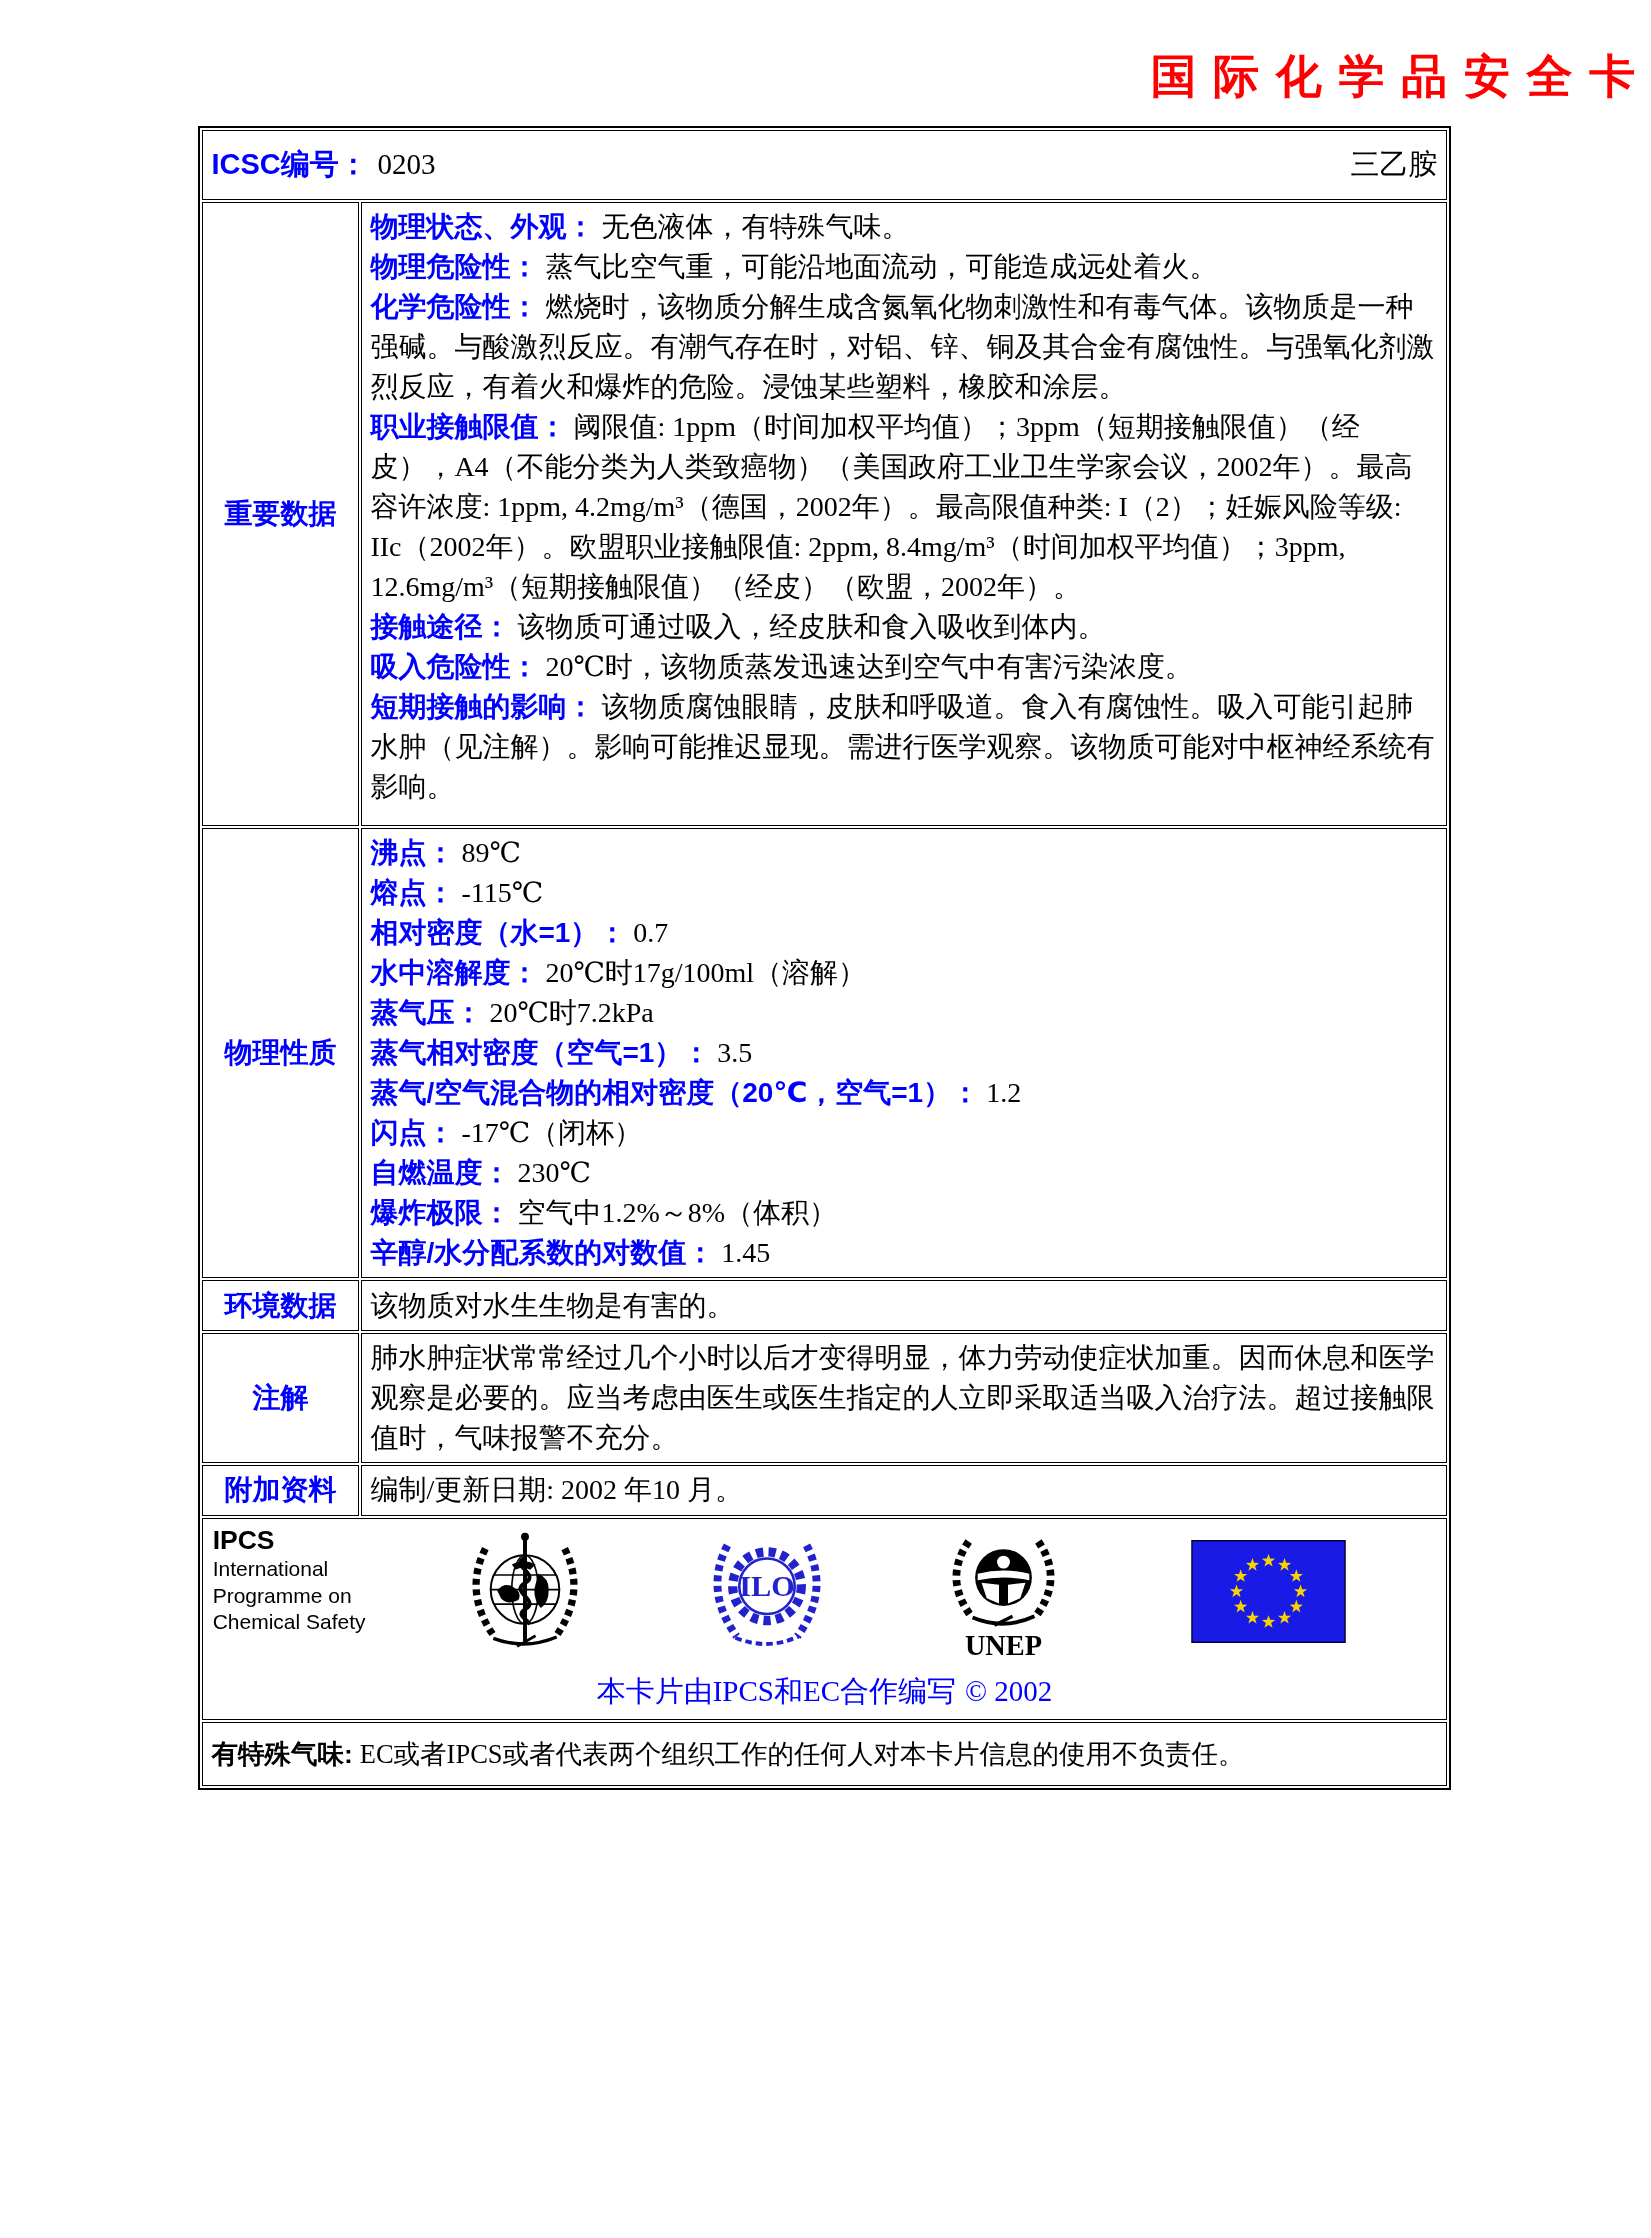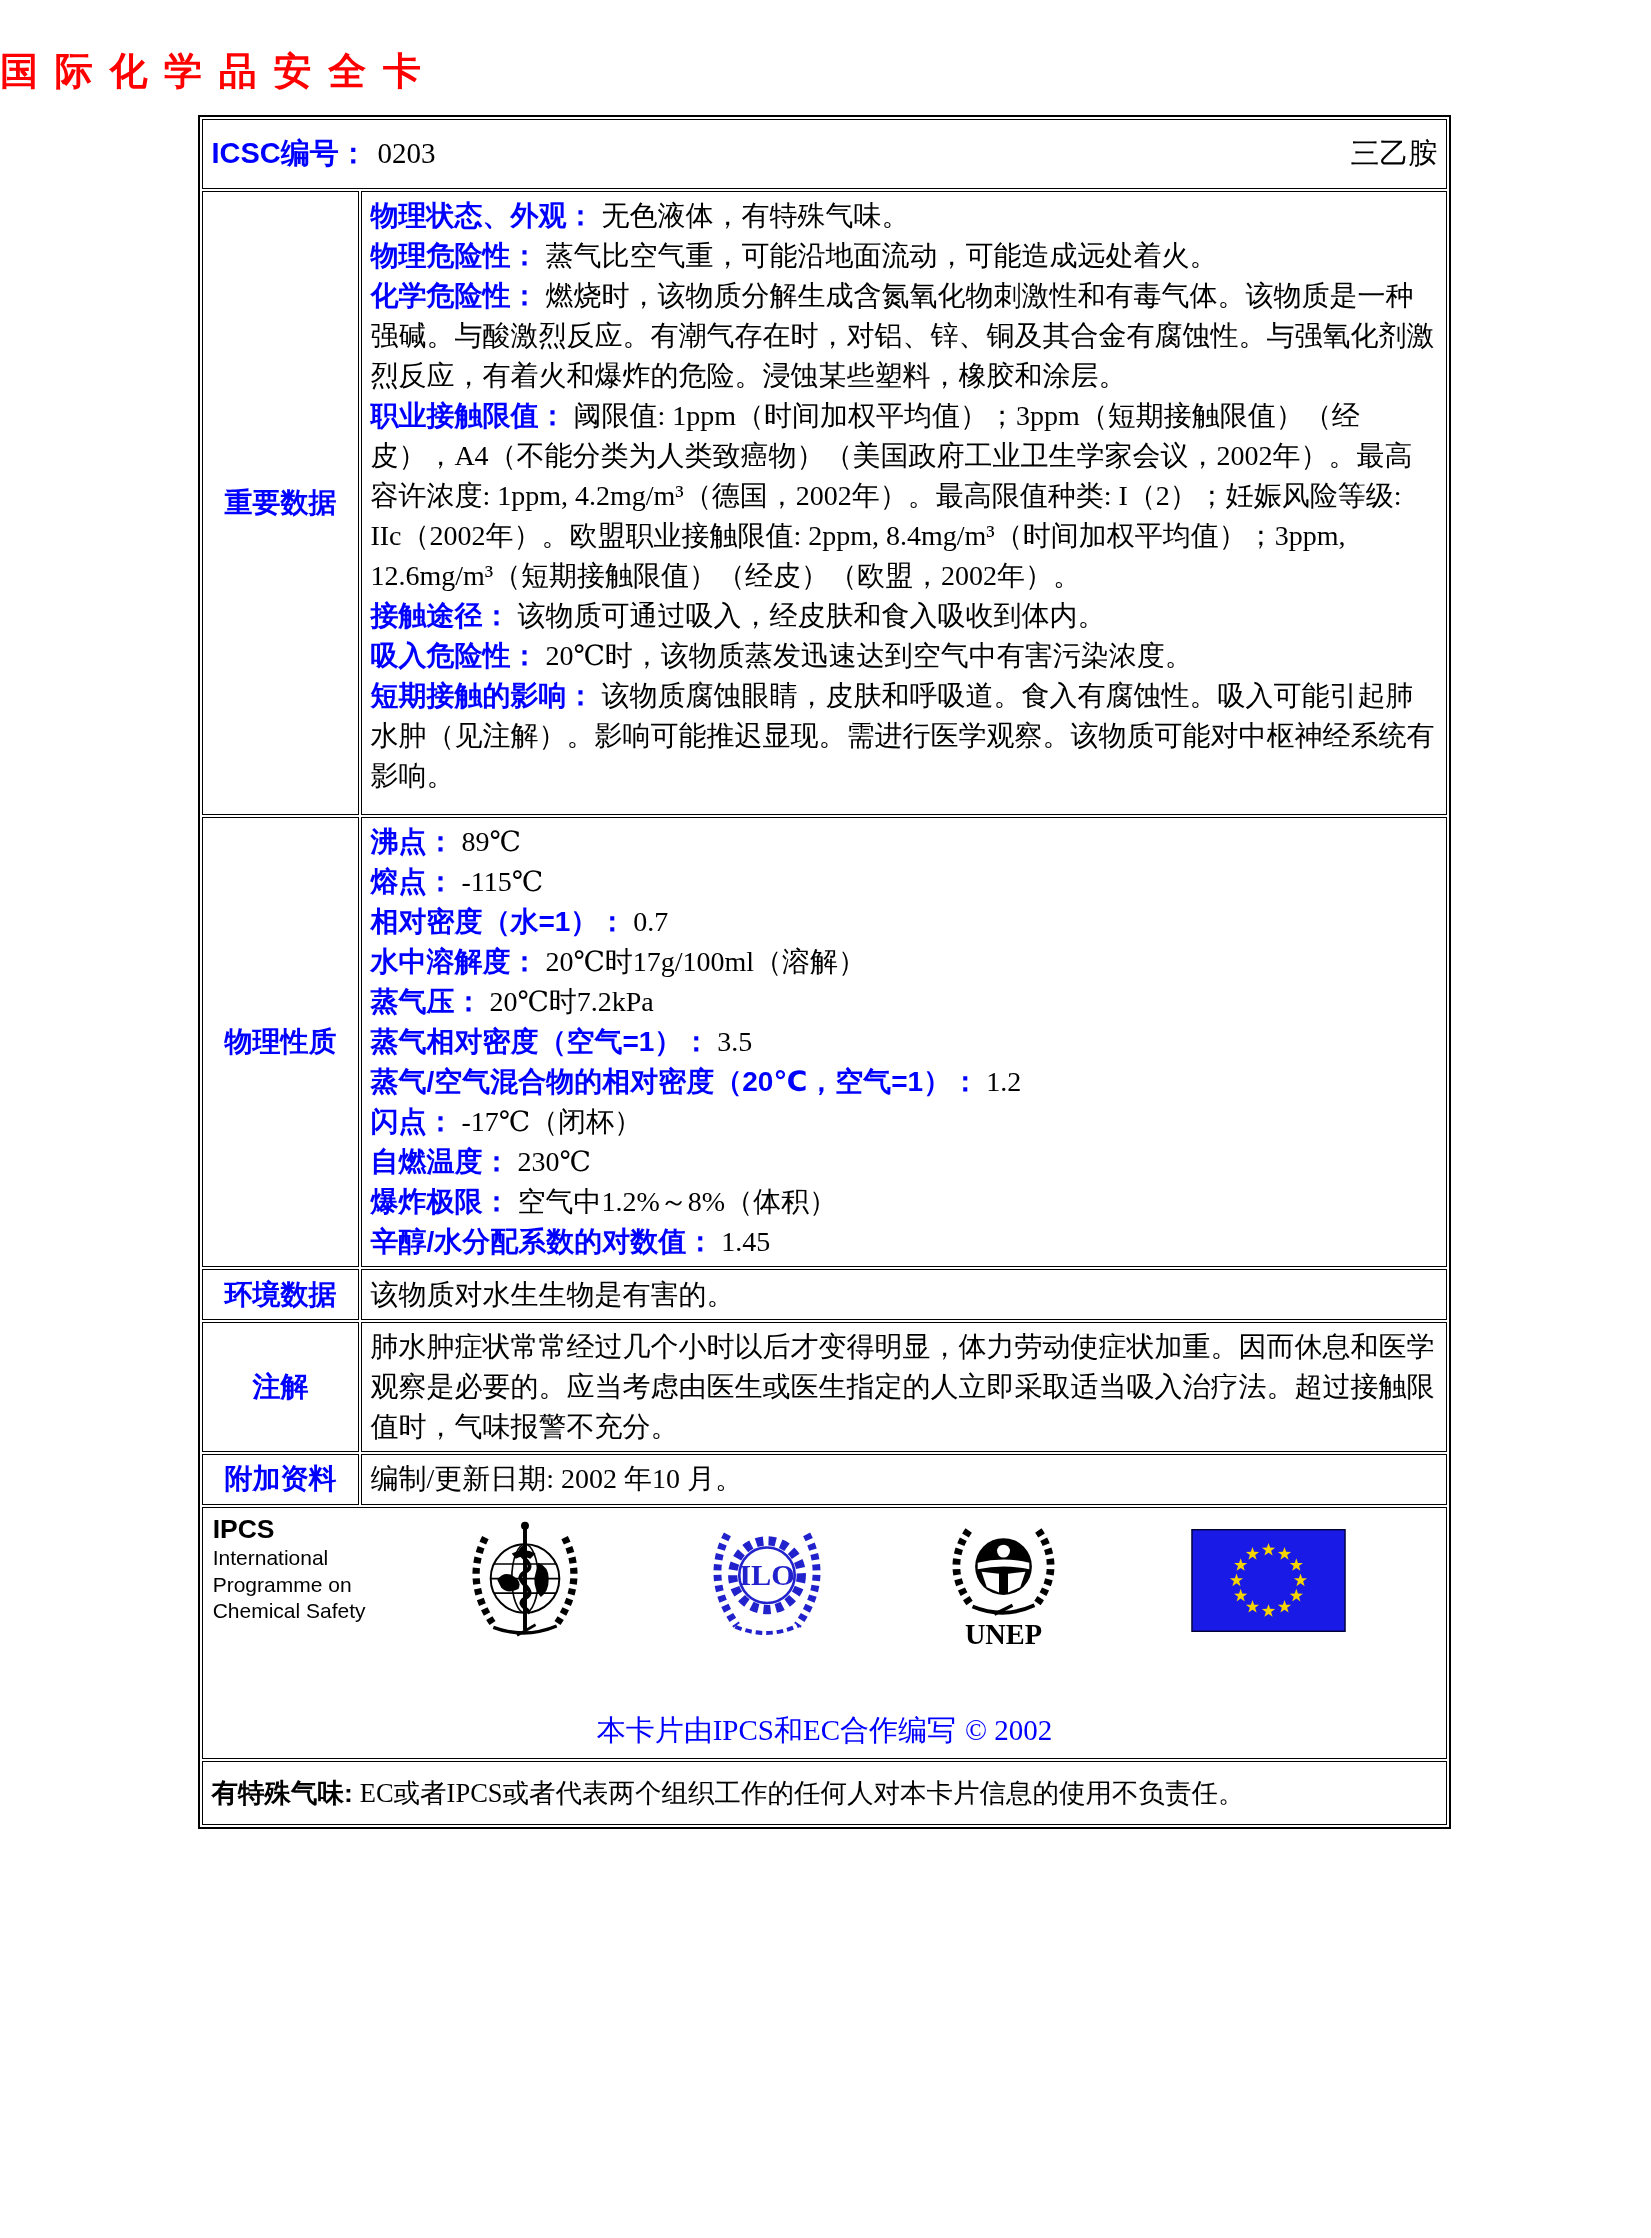--- a/index.html
+++ b/index.html
@@ -6,23 +6,23 @@
   html,body { margin:0; padding:0; }
   body {
     width: 1652px; height: 2239px;
     background: #ffffff;
     font-family: "Liberation Serif", "DejaVu Serif", serif;
     color: #000000;
     position: relative;
   }
   .page-title {
     margin-top: 46px;
-    text-align: left;
+    text-align: right;
     color: #ff0000;
-    font-size: 38px;
+    font-size: 46px;
     font-weight: bold;
     letter-spacing: 16.7px;
     font-family: "Liberation Serif", "DejaVu Serif", serif;
   }
   table.card {
     width: 1253px;
     margin: 18px 0 0 198px;
     border: 2.8px solid #000;
     border-collapse: separate;
     border-spacing: 2.1px;
@@ -53,21 +53,21 @@
   .bodytxt { font-size:28px; line-height:40px; }
   .bodytxt p { margin:0; }
   .blue-lbl {
     color:#0000ff; font-weight:bold;
     font-family:"Liberation Sans","DejaVu Sans",sans-serif;
     margin-right:7px;
   }
   td.important-cell { height: 624px; }
   td.env-cell, td.addinfo-cell { vertical-align: middle; }
   td.logos-cell { padding:0; }
-  .logos-wrap { position:relative; height:250px; width:100%; }
+  .logos-wrap { position:relative; height:200px; width:100%; }
   .ipcs-block {
     position:absolute; left:9.7px; top:5.6px;
     font-family:"Liberation Sans","DejaVu Sans",sans-serif;
     font-size:21px; line-height:26.5px;
   }
   .ipcs-acronym { font-size:26.5px; font-weight:bold; line-height:32px; }
   .logo { position:absolute; }
   .logo-who  { left:256px; top:11px; }
   .logo-ilo  { left:498px; top:9.7px; }
   .logo-unep { left:736px; top:8.4px; }

